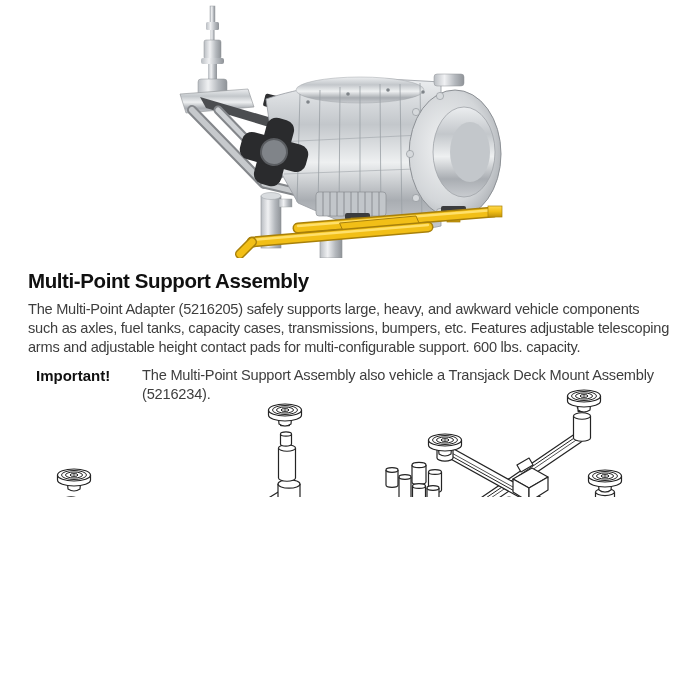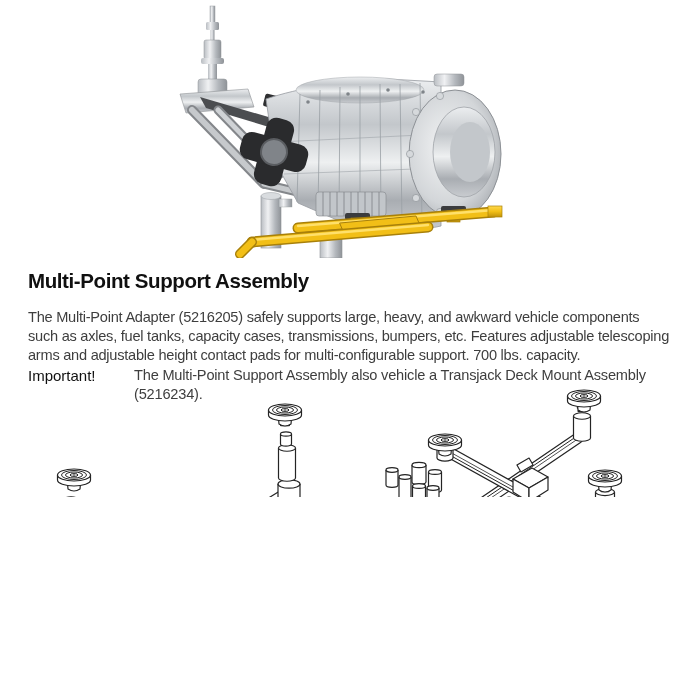--- a/index.html
+++ b/index.html
@@ -12,27 +12,27 @@
   .fig-right { position:absolute; left:378px; top:386px; width:256px; height:188px; }
   figure svg { display:block; width:100%; height:100%; }
 
   .title {
     position:absolute; left:28px; top:269px;
     font-size:20.5px; font-weight:700; letter-spacing:-0.4px;
     color:#101010; line-height:24px; white-space:nowrap;
   }
   .para {
     position:absolute; left:28px; top:300px; width:668px;
-    font-size:14.6px; line-height:19px; letter-spacing:-0.25px; color:#3e3e3e;margin-top:8px;
+    font-size:14.6px; line-height:19px; letter-spacing:-0.25px; color:#3e3e3e;
   }
   .para .pline, .note .pline { white-space:nowrap; }
   .note { position:absolute; left:28px; top:366px; width:660px; display:flex; }
   .note-label {
-    width:106px; flex:0 0 106px; font-size:15px; font-weight:400;
-    color:#101010; line-height:19px;
+    width:106px; flex:0 0 106px; font-size:15px; font-weight:700;
+    color:#101010; line-height:19px;margin-left:8px;
   }
   .note-body { font-size:14.6px; line-height:19px; letter-spacing:-0.2px; color:#3e3e3e; }
 
   
   .lw { fill:#fff; stroke:#242424; stroke-width:1.2; stroke-linejoin:round; }
   .ln { fill:none; stroke:#242424; stroke-width:1; stroke-linejoin:round; }
 </style>
 </head>
 <body>
 
@@ -154,21 +154,21 @@
         <rect x="340" y="204" width="14" height="11" fill="url(#gy)" stroke="#a8800a" stroke-width="0.7"></rect>
       </g>
     </svg>
   </figure>
 
   <h1 class="title">Multi-Point Support Assembly</h1>
 
   <div class="para">
     <div class="pline">The Multi-Point Adapter (5216205) safely supports large, heavy, and awkward vehicle components</div>
     <div class="pline">such as axles, fuel tanks, capacity cases, transmissions, bumpers, etc. Features adjustable telescoping</div>
-    <div class="pline">arms and adjustable height contact pads for multi-configurable support. 700 lbs. capacity.</div>
+    <div class="pline">arms and adjustable height contact pads for multi-configurable support. 600 lbs. capacity.</div>
   </div>
 
   <div class="note">
     <div class="note-label">Important!</div>
     <div class="note-body">
       <div class="pline">The Multi-Point Support Assembly also vehicle a Transjack Deck Mount Assembly</div>
       <div class="pline">(5216234).</div>
     </div>
   </div>
 

